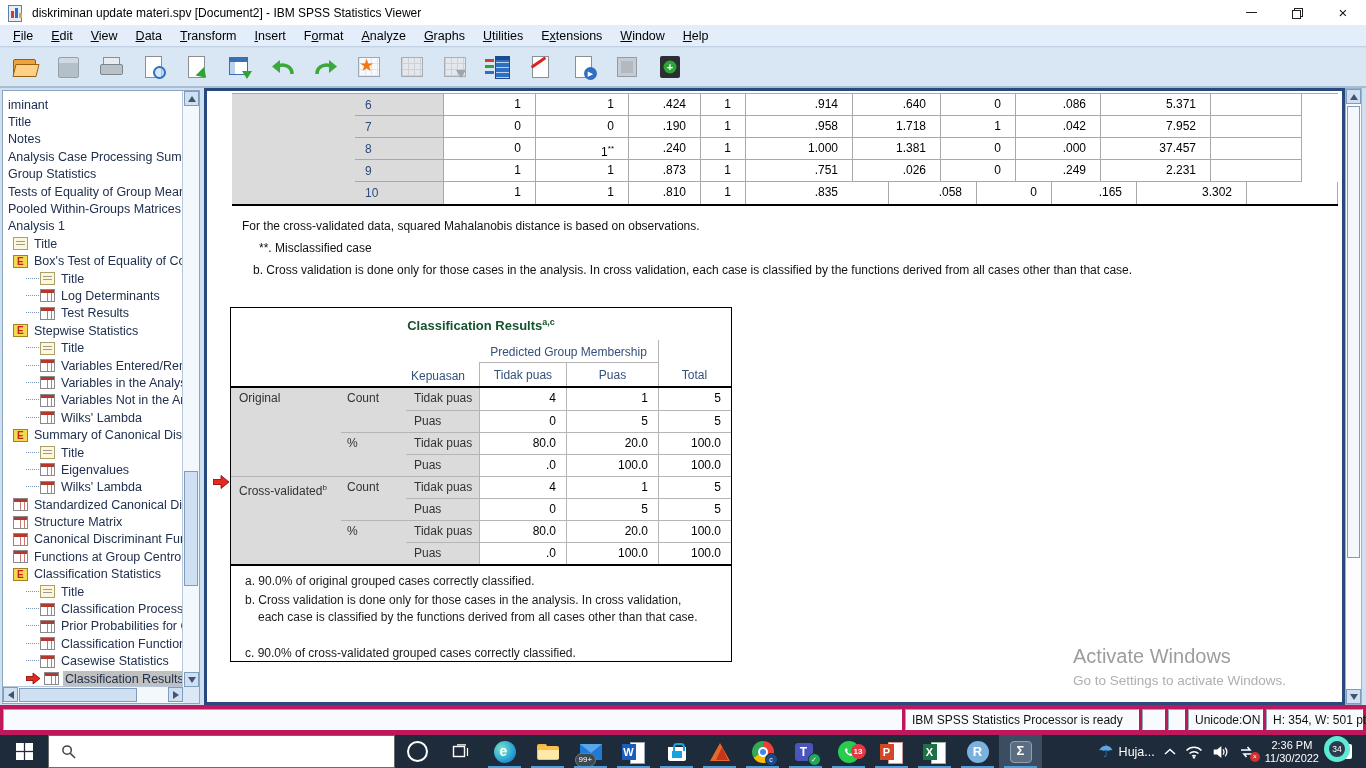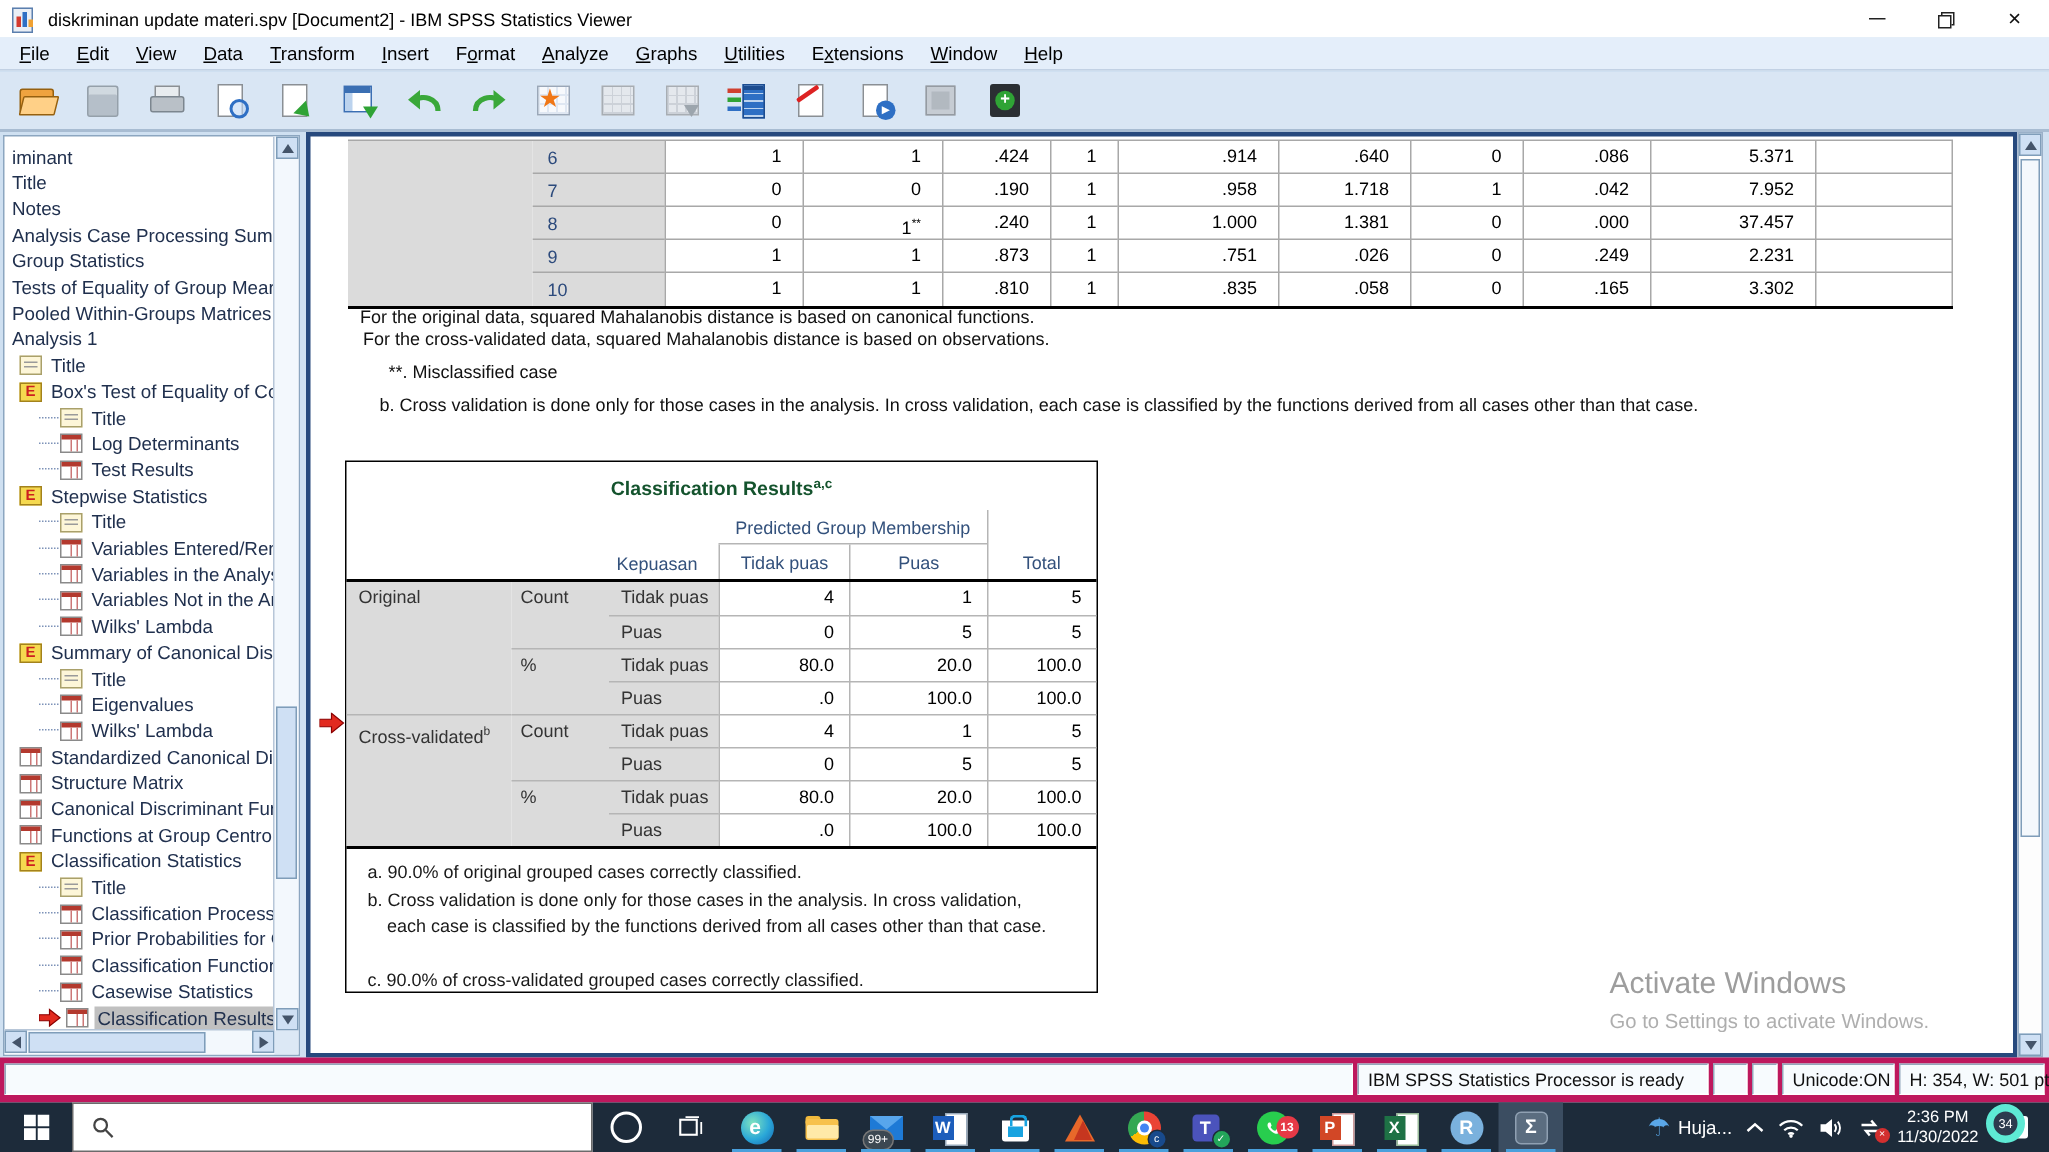--- a/index.html
+++ b/index.html
@@ -525,30 +525,29 @@
               <span class="cw-cell bline" style="width: 110px;">2.231</span>
               <span class="cw-cell bline" style="width: 92px;"></span>
             </div>
             <div class="cw-row">
               <span class="cw-case">10</span>
               <span class="cw-cell" style="width: 92px;">1</span>
               <span class="cw-cell" style="width: 93px;">1</span>
               <span class="cw-cell" style="width: 72px;">.810</span>
               <span class="cw-cell" style="width: 45px;">1</span>
               <span class="cw-cell" style="width: 107px;">.835</span>
-              <span class="cw-cell" style="width: 88px;">.058</span>
+              <span class="cw-cell" style="width: 88px; margin-left: 36px;">.058</span>
               <span class="cw-cell" style="width: 75px;">0</span>
               <span class="cw-cell" style="width: 85px; padding-left: 36px;">.165</span>
               <span class="cw-cell" style="width: 110px;">3.302</span>
               <span class="cw-cell" style="width: 92px;"></span>
             </div>
           </div>
       </div>
 
-      <div class="note" style="left:33px;top:113px">For the original data, squared Mahalanobis distance is based on canonical functions.</div>
       <div class="note" style="left:35px;top:128px">For the cross-validated data, squared Mahalanobis distance is based on observations.</div>
       <div class="note" style="left:52px;top:150px">**. Misclassified case</div>
       <div class="note" style="left:46px;top:172px">b. Cross validation is done only for those cases in the analysis. In cross validation, each case is classified by the functions derived from all cases other than that case.</div>
 
       <span class="red-arrow" style="left:6px;top:384px">
         <svg width="17" height="14" viewBox="0 0 17 14">
             <polygon points="0,4.5 8,4.5 8,0.5 16,7 8,13.5 8,9.5 0,9.5" fill="#e22a1f" stroke="#8a0000" stroke-width="0.8"></polygon>
           </svg>
       </span>
 

